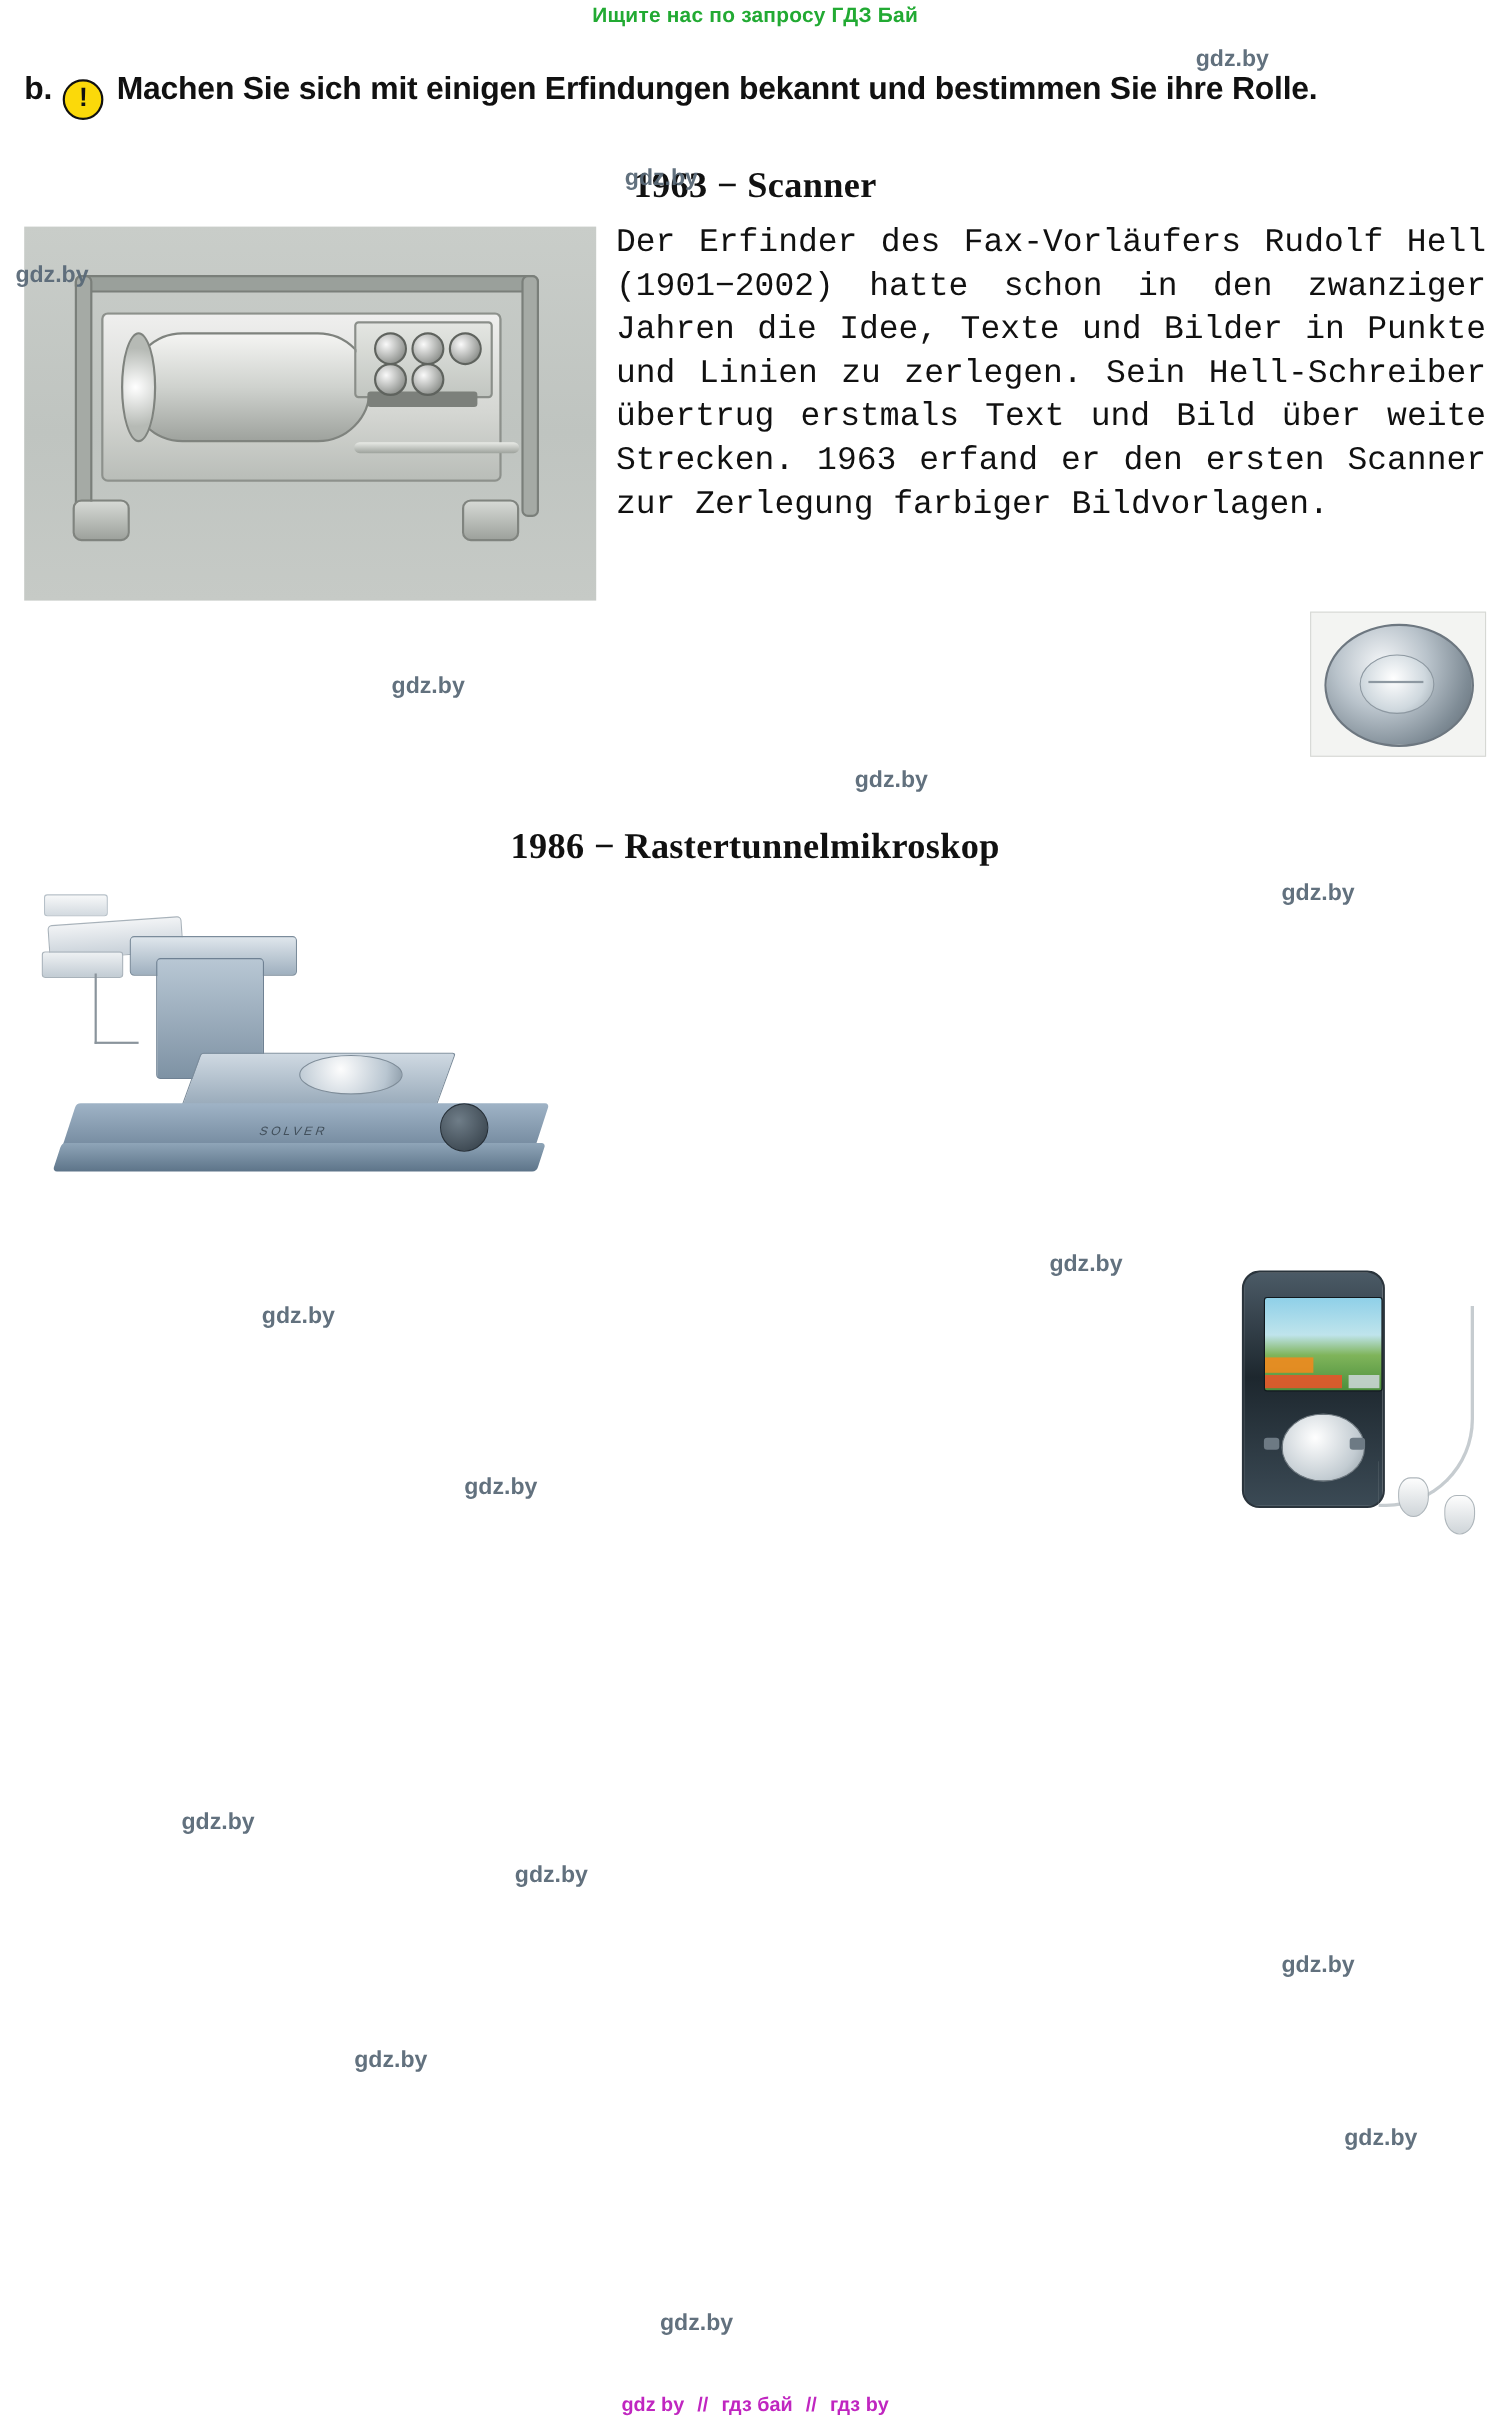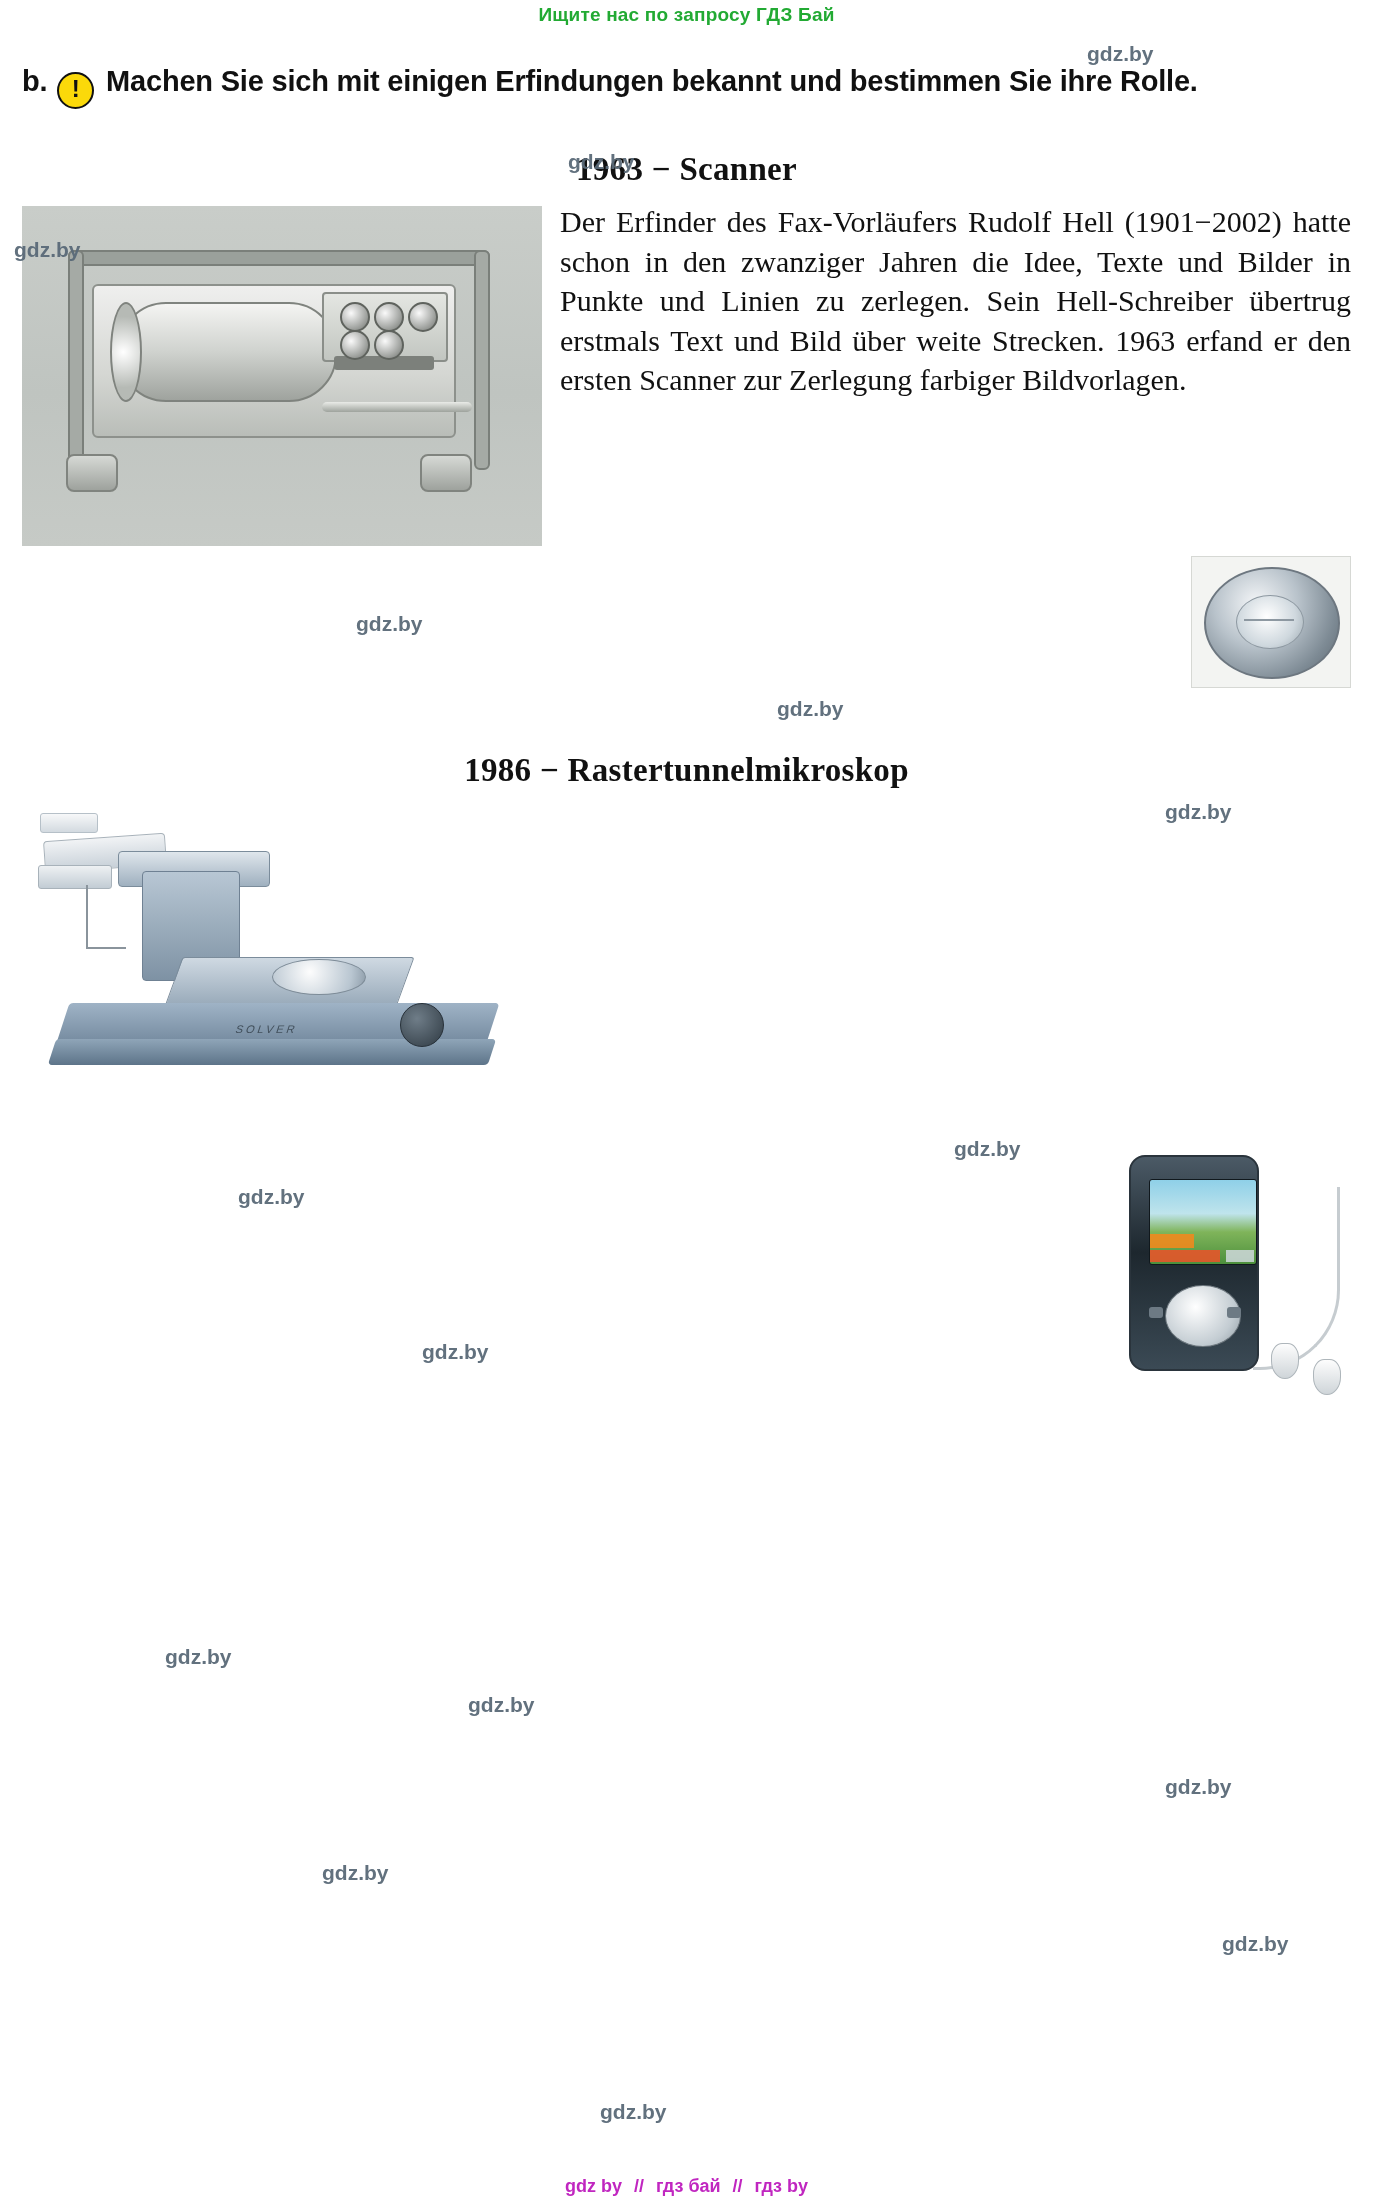--- a/index.html
+++ b/index.html
@@ -84,20 +84,21 @@
     letter-spacing: 0.3px;
   }
   .sec-title.s1 { margin-top: 42px; }
   
   .body-text {
     font-size: 30px;
     line-height: 1.32;
     text-align: justify;
     text-justify: inter-word;
     hyphens: manual;
+    font-family: Liberation Mono, monospace;
   }
   
   .block { position: relative; }
   .img-left {
     float: left;
     margin: 4px 18px 6px 0;
   }
   .img-right {
     float: right;
     margin: 4px 0 6px 18px;

